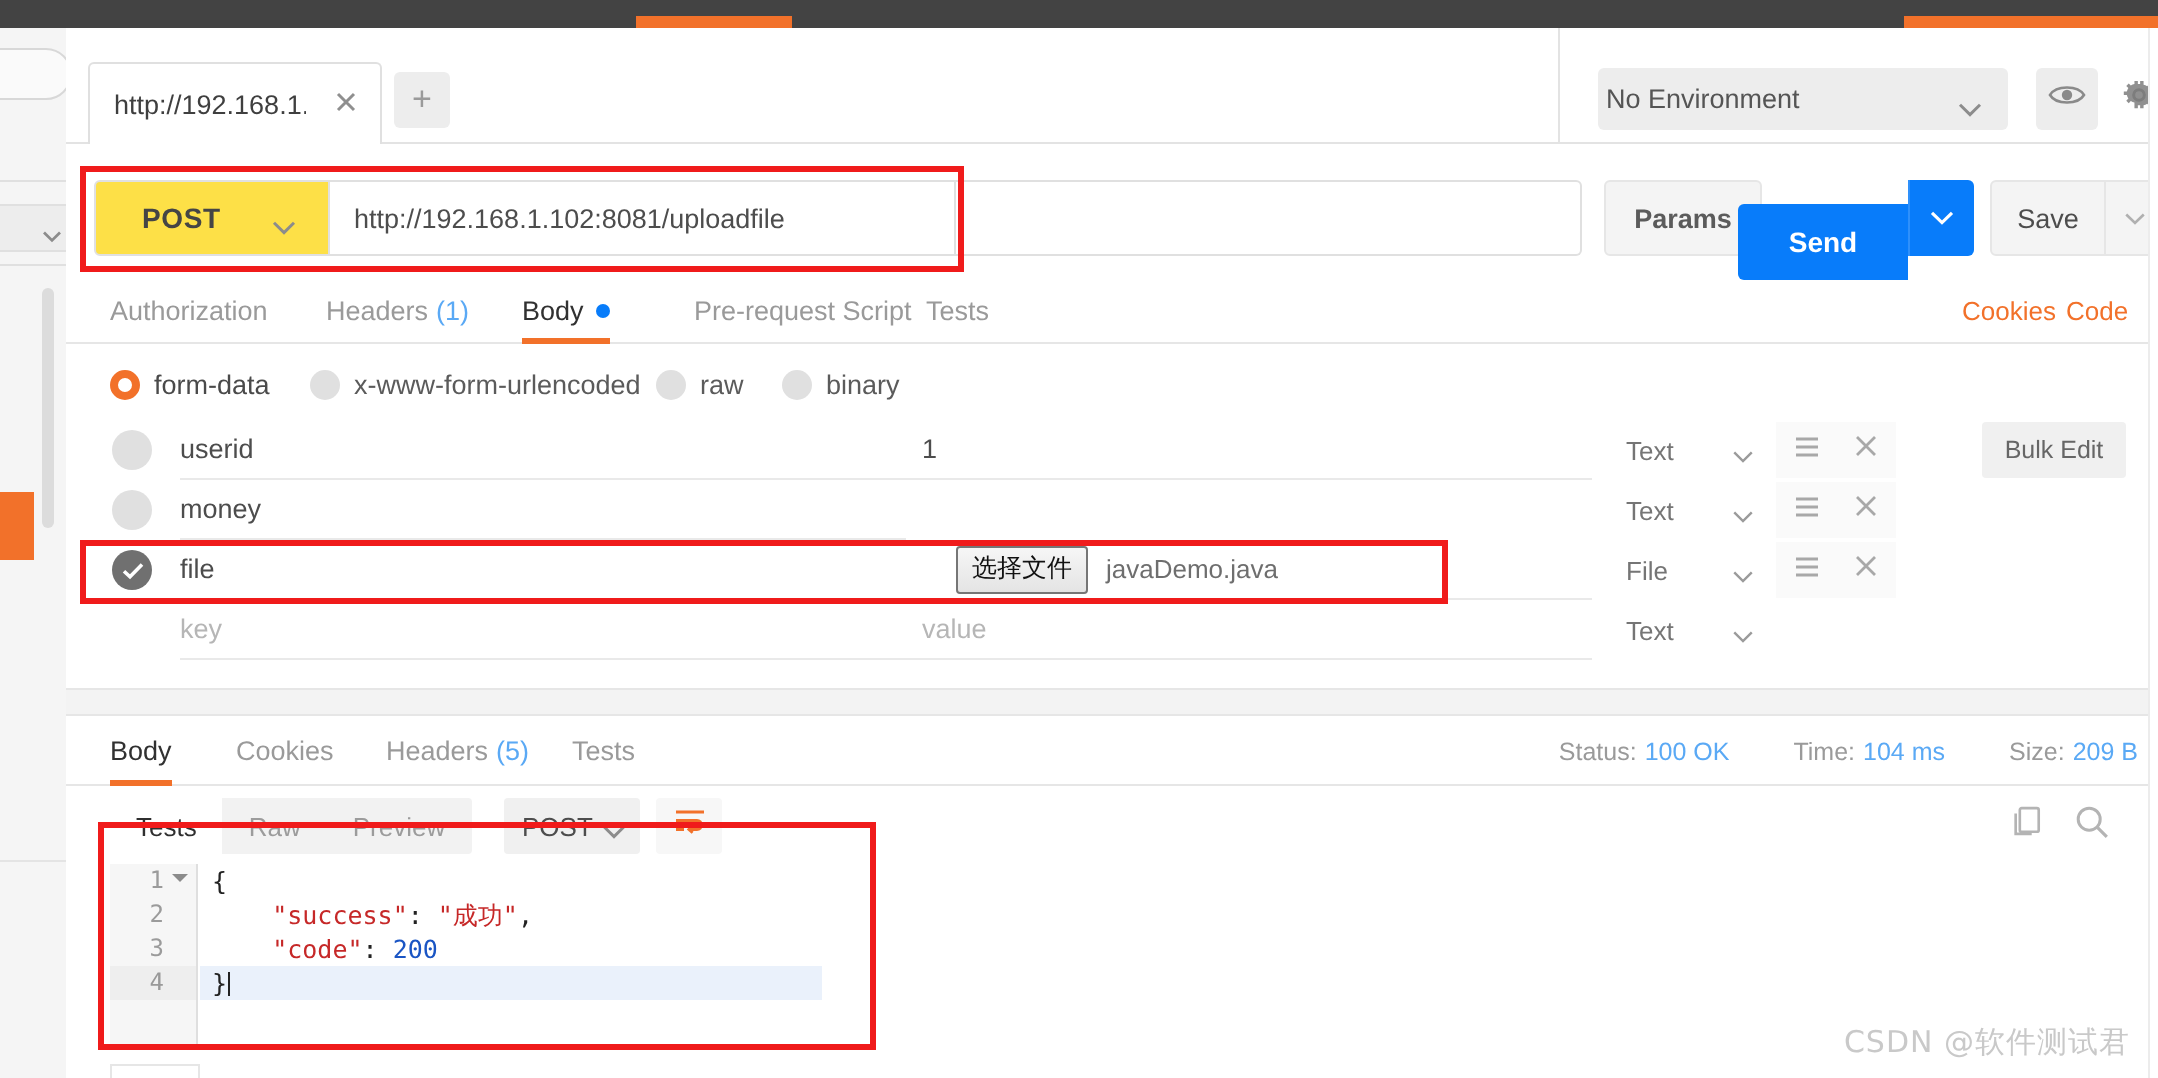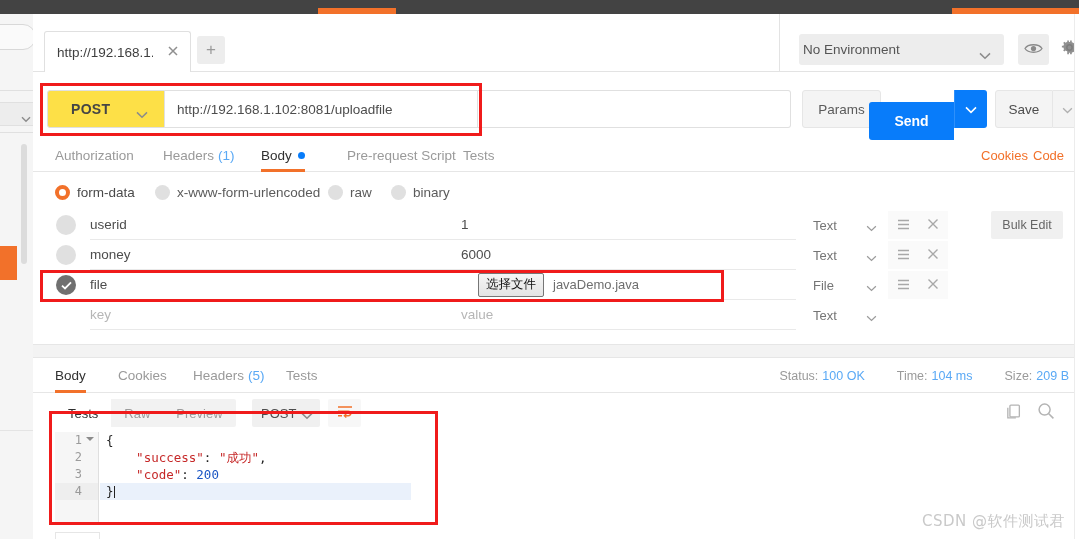--- a/index.html
+++ b/index.html
@@ -169,21 +169,21 @@
     position: absolute; top: 1px; left: 7px;
     width: 442px; height: 53px;
     border: 3px solid #f01b1b;
     pointer-events: none;
   }
   .params-btn {
     position: absolute; top: 8px; left: 769px;
     width: 79px; height: 38px;
     background: #f4f4f4; border: 1px solid #e6e6e6; border-radius: 3px;
     display: flex; align-items: center; justify-content: center;
-    font-size: 13.5px; color: #5b5b5b; cursor: pointer;
+    font-size: 13.5px; color: #5b5b5b; cursor: pointer; font-weight: bold;
   }
   .send-btn {
     position: absolute; top: 20px; left: 836px;
     width: 85px; height: 38px;
     background: #087cfa; border-radius: 3px 0 0 3px;
     display: flex; align-items: center; justify-content: center;
     font-size: 14px; font-weight: bold; color: #ffffff; cursor: pointer;
   }
   .send-caret {
     position: absolute; top: 8px; left: 921px;
@@ -630,21 +630,20 @@
                 <path d="M1.5 1.5 L10.5 10.5 M10.5 1.5 L1.5 10.5" stroke="#a8a8a8" stroke-width="1.4"></path>
               </svg>
           </span>
         </div>
         <div class="bulk-edit">Bulk Edit</div>
       </div>
 
       <div class="frow">
         <div class="fr-check"></div>
         <div class="fr-key">money</div>
-        <div class="fr-val">6000</div>
         <div class="fr-type">
           <span>Text</span>
           <span class="cv2">
             <svg width="11" height="7" viewBox="0 0 12 8">
                 <path d="M1 1.4 L6 6.3 L11 1.4" fill="none" stroke="#9b9b9b" stroke-width="1.4"></path>
               </svg>
           </span>
         </div>
         <div class="fr-icons">
           <span class="ico-btn">

